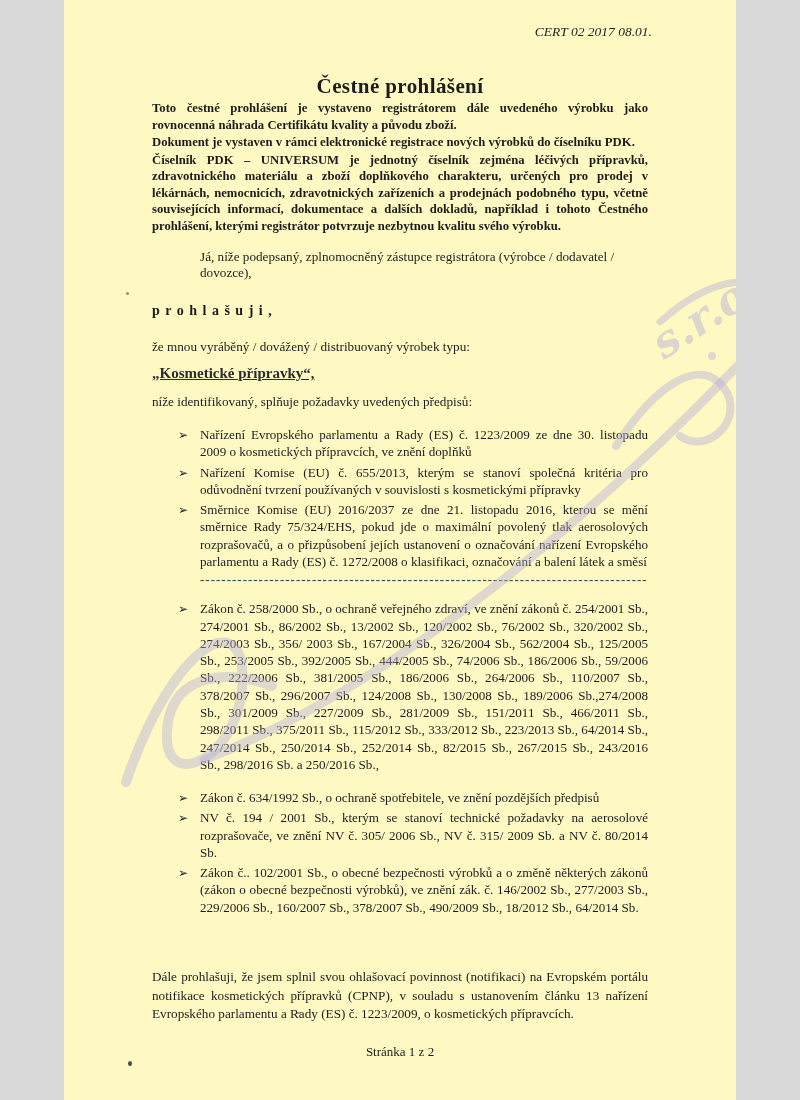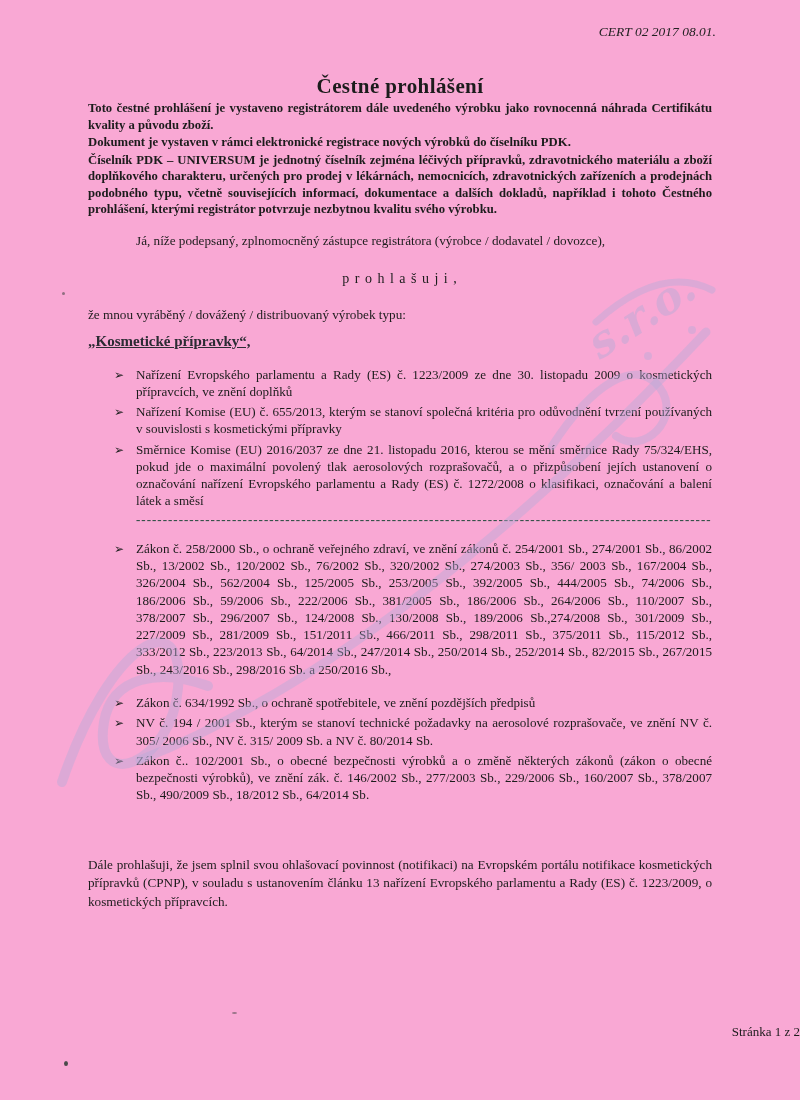--- a/index.html
+++ b/index.html
@@ -1,20 +1,20 @@
 <!DOCTYPE html>
 <html><head>
 <meta charset="utf-8">
 <style>
   html,body{margin:0;padding:0;background:#d9d9d9;}
   .page{
     position:relative;
-    width:800px;height:1100px;
+    width:672px;height:1100px;
     margin:0 auto;
-    background:#f9a8d4;
+    background:#fef9c3;
     font-family:"Liberation Serif", serif;
     color:#1c1c1c;
     box-sizing:border-box;
     padding:18px 88px 0 88px;
     overflow:hidden;
   }
   .b{font-weight:normal;}
   .doc-code{
     position:absolute;top:24px;right:84px;
     font-style:italic;font-size:13.5px;color:#222;
@@ -31,21 +31,21 @@
   }
   .preamble p{
     margin:1px 0 0 0;
     font-size:12.7px;font-weight:bold;line-height:1.3;
     text-align:justify;
   }
   .intro{
     margin-top:15px;font-size:13.2px;padding-left:48px;
   }
   .declare{
-    text-align:center;font-size:14px;font-weight:normal;
+    text-align:left;font-size:14px;font-weight:bold;
     margin-top:22px;letter-spacing:1px;
   }
   .product-intro{
     margin-top:20px;font-size:13.2px;
   }
   .product-type{
     text-align:left;font-size:15px;font-weight:bold;
     text-decoration:underline;margin-top:10px;color:#2b2b33;
   }
   .req-intro{
@@ -69,22 +69,22 @@
   .dashed-sep{
     margin:2px 0 0 48px;
     font-size:13px;font-weight:bold;color:#2f4f46;
     white-space:nowrap;overflow:hidden;letter-spacing:1px;
     line-height:1;
   }
   .closing{
     margin-top:52px;font-size:13.2px;line-height:1.4;text-align:justify;
   }
   .footer{
-    position:absolute;left:0;bottom:60px;width:100%;
-    text-align:right;font-size:13px;
+    position:absolute;left:0;bottom:40px;width:100%;
+    text-align:center;font-size:13px;
   }
   .watermark{
     position:absolute;inset:0;pointer-events:none;z-index:6;
   }
   .speck{
     position:absolute;background:#4a4a4a;border-radius:50%;
   }
   .speck1{width:4px;height:5px;left:64px;top:1061px;}
   .speck2{width:3px;height:3px;left:62px;top:292px;opacity:.6;}
   .speck3{width:5px;height:2px;left:232px;top:1012px;opacity:.55;}
@@ -105,20 +105,21 @@
   </div>
 
   <div class="intro">Já, níže podepsaný, zplnomocněný zástupce registrátora (výrobce / dodavatel / dovozce),</div>
 
   <div class="declare">p r o h l a š u j i ,</div>
 
   <div class="product-intro">že mnou vyráběný / dovážený  / distribuovaný výrobek typu:</div>
 
   <div class="product-type">„Kosmetické přípravky“,</div>
 
+  <div class="req-intro">níže identifikovaný, splňuje požadavky uvedených předpisů:</div>
 
   <div class="bullets">
 
     <div class="bullet">
       <span class="arrow">➢</span>
       <div class="txt"><span class="b">Nařízení Evropského parlamentu a Rady (ES) č. 1223/2009</span><span> ze dne 30. listopadu 2009 </span><span class="b">o kosmetických přípravcích, ve znění doplňků</span></div>
     </div>
 
     <div class="bullet">
       <span class="arrow">➢</span>

